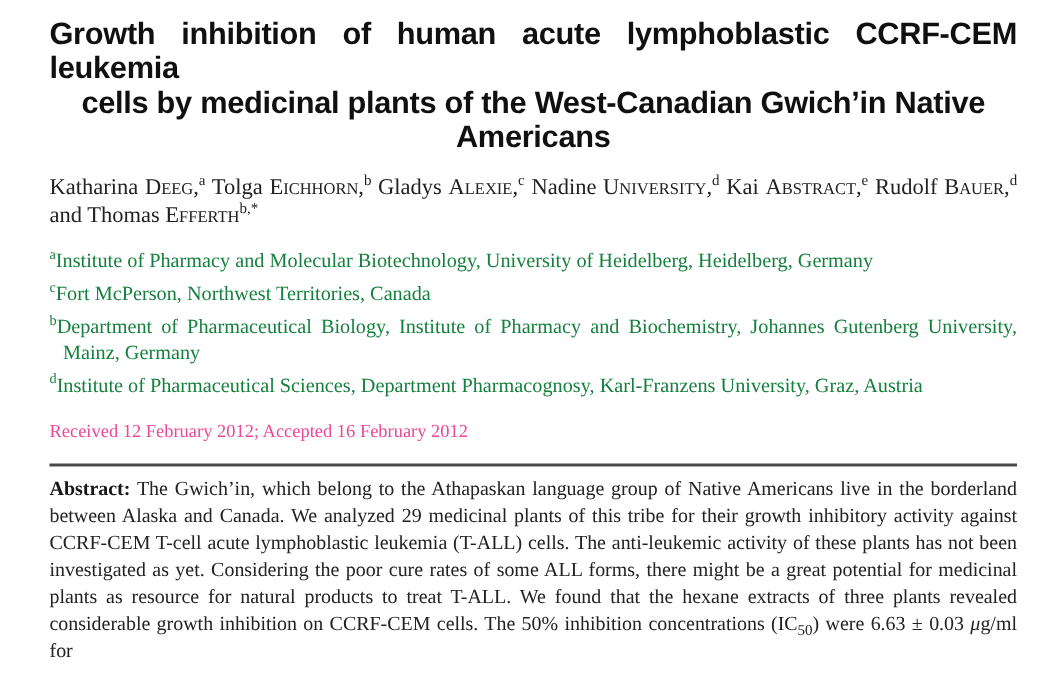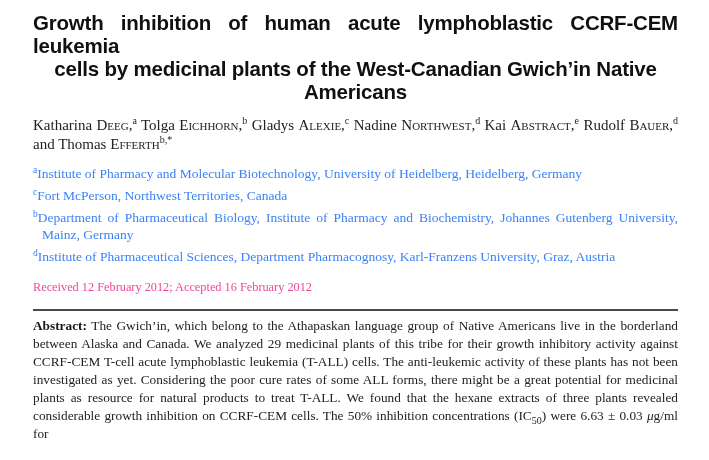--- a/index.html
+++ b/index.html
@@ -48,21 +48,21 @@
   }
   
   .affils { margin-top: 11px; }
   .affil {
     font-size: 13.5px;
     line-height: 17px;
     margin: 5px 0;
     text-align: justify;
     padding-left: 9px;
     text-indent: -9px;
-    color: #3b82f6;
+    color: #15803d;
   }
   .affil sup { font-size: 9.5px; }
   
   .meta {
     margin-top: 13px;
     font-size: 12.3px;
     line-height: 19.5px;
     color: #ec4899;
   }
   
@@ -93,21 +93,21 @@
   </div>
 
   <p class="authors">
     <span><span>Katharina</span>
       <span class="sc">Deeg</span><span>,</span><sup>a</sup></span>
     <span><span>Tolga</span>
       <span class="sc">Eichhorn</span><span>,</span><sup>b</sup></span>
     <span><span>Gladys</span>
       <span class="sc">Alexie</span><span>,</span><sup>c</sup></span>
     <span><span>Nadine</span>
-      <span class="sc">Northwest</span><span>,</span><sup>d</sup></span>
+      <span class="sc">University</span><span>,</span><sup>d</sup></span>
     <span><span>Kai</span>
       <span class="sc">Abstract</span><span>,</span><sup>e</sup></span>
     <span><span>Rudolf</span>
       <span class="sc">Bauer</span><span>,</span><sup>d</sup></span>
     <span><span>and Thomas</span>
       <span class="sc">Efferth</span><span></span><sup>b,*</sup></span>
   </p>
 
   <div class="affils">
     <p class="affil"><sup>a</sup><span>Institute of Pharmacy and Molecular Biotechnology, University of Heidelberg, Heidelberg, Germany</span></p>

